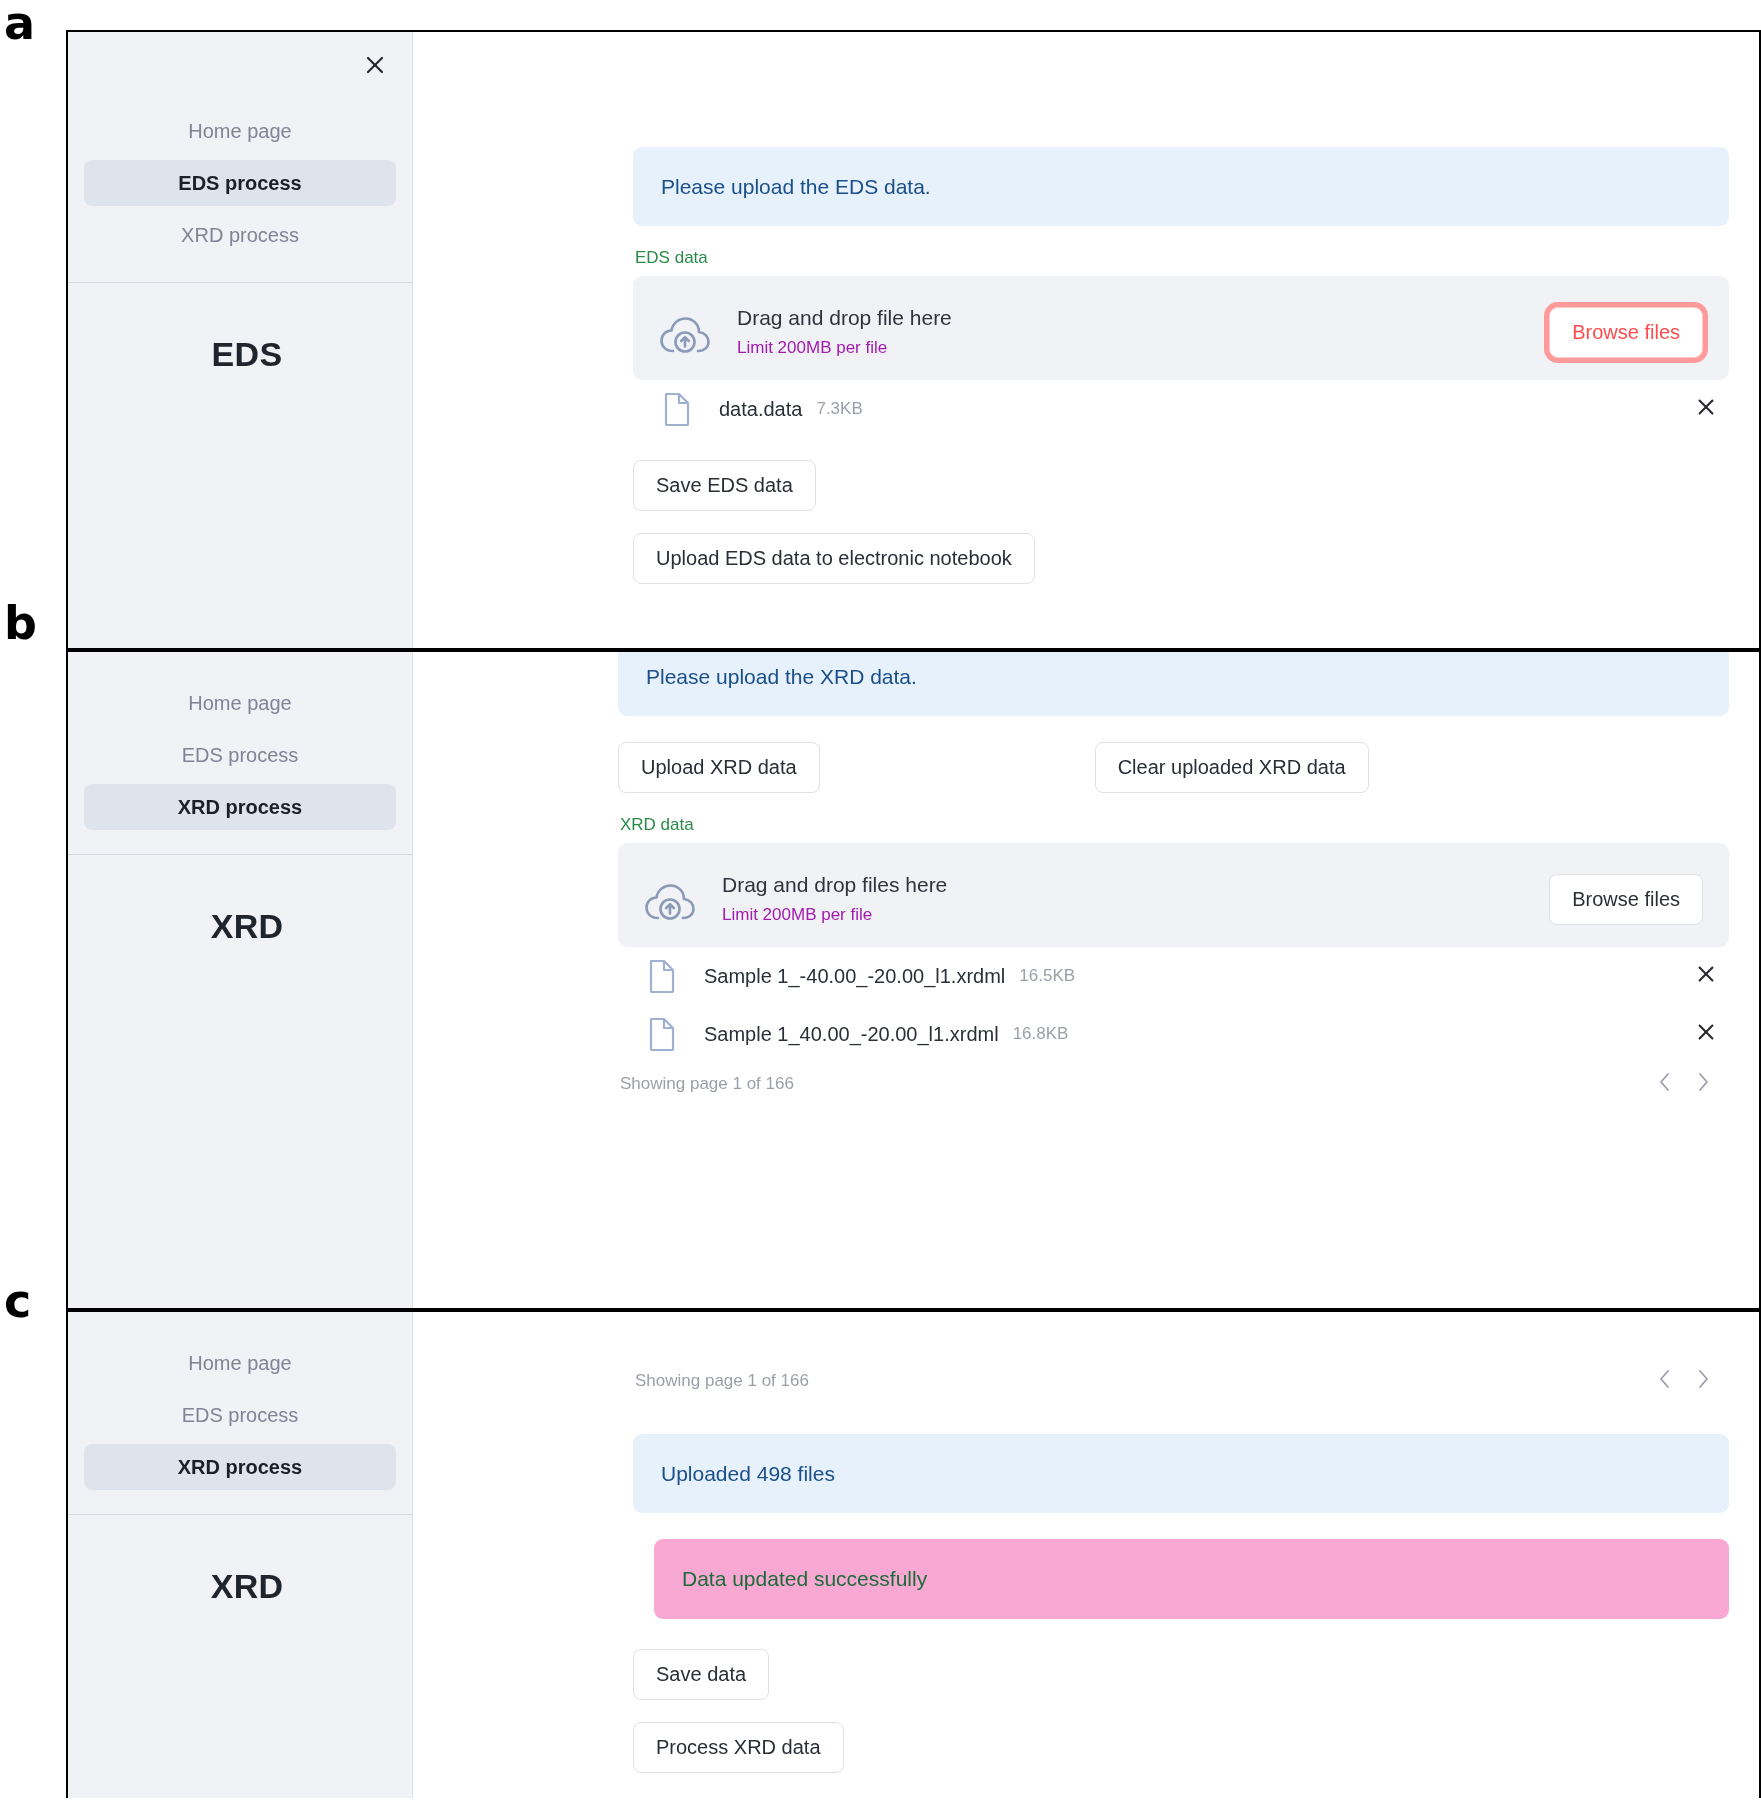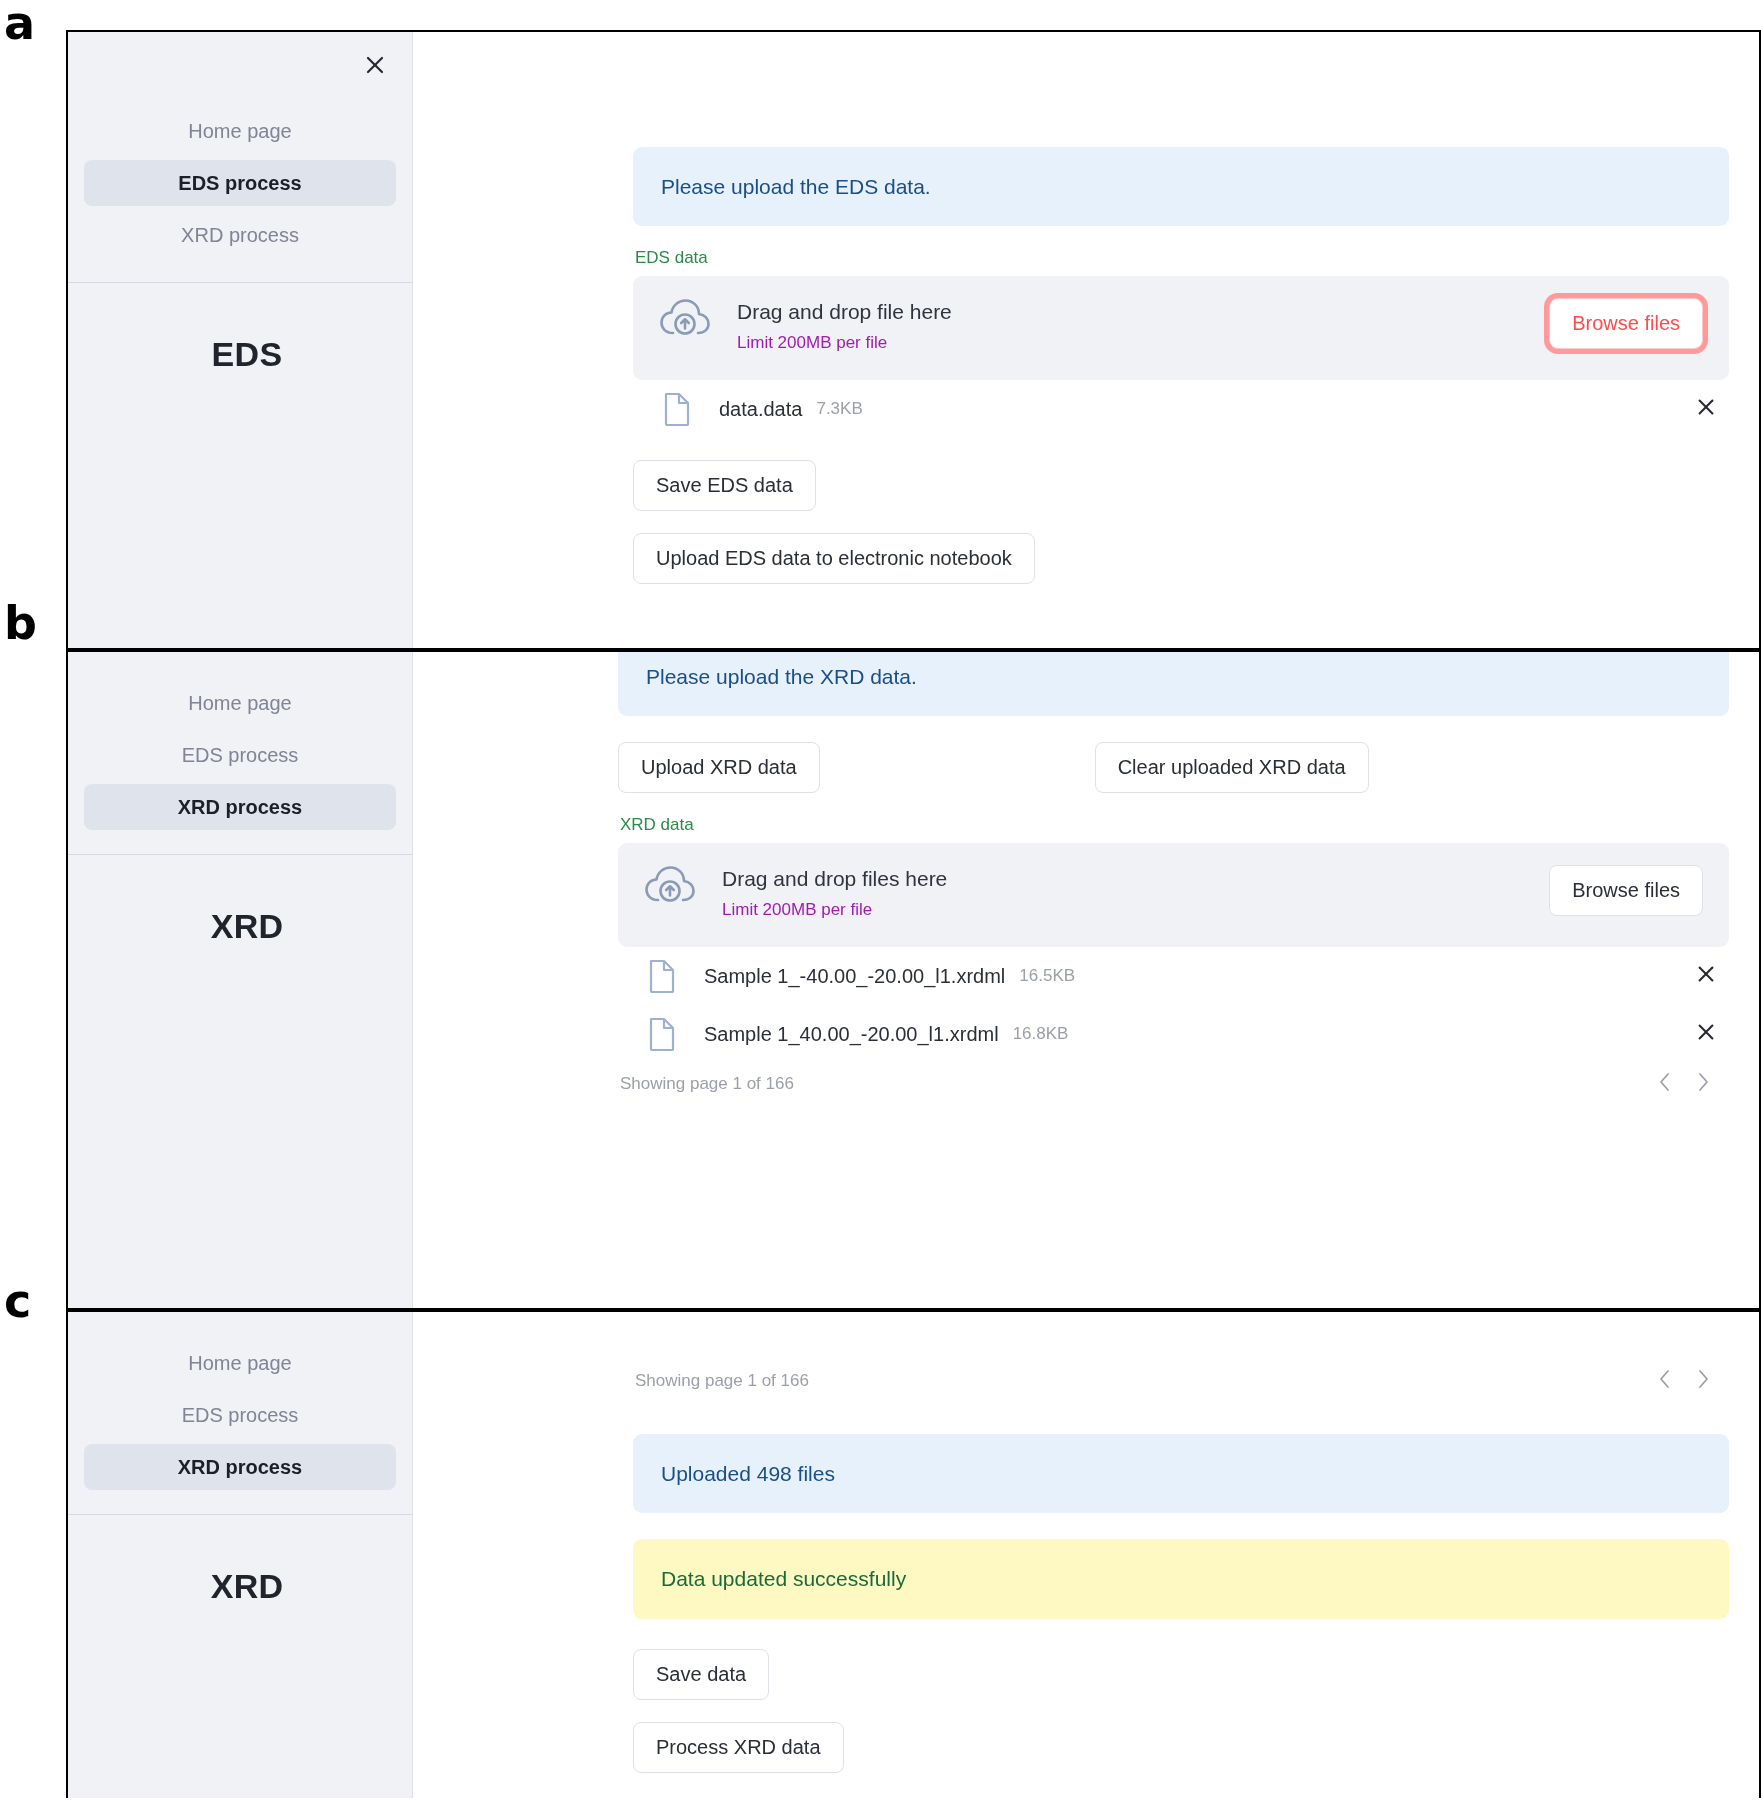--- a/index.html
+++ b/index.html
@@ -104,34 +104,34 @@
     right: 30px;
   }
 
   .alert {
     border-radius: 9px;
     padding: 25px 28px;
     font-size: 21px;
     line-height: 1.4;
   }
   .alert-info { background: #e7f1fb; color: #1a4f8a; }
-  .alert-success { background: #fef9c3; color: #1b6b3a; }
+  .alert-success { background: #f9a8d4; color: #1b6b3a; margin-left: 21px; }
 
   .field-label {
     font-size: 17px;
     color: #2a8a4a;
     margin: 22px 0 8px 2px;
   }
 
   .dropzone {
     background: #f0f2f6;
     border-radius: 9px;
     padding: 22px 26px;
     display: flex;
-    align-items: flex-start;
+    align-items: flex-end;
     min-height: 104px;
   }
   .dz-icon {
     flex: 0 0 auto;
     margin-right: 26px;
     display: flex;
     align-items: center;
     color: #8b9ab6;
   }
   .dz-texts { flex: 1 1 auto; }

